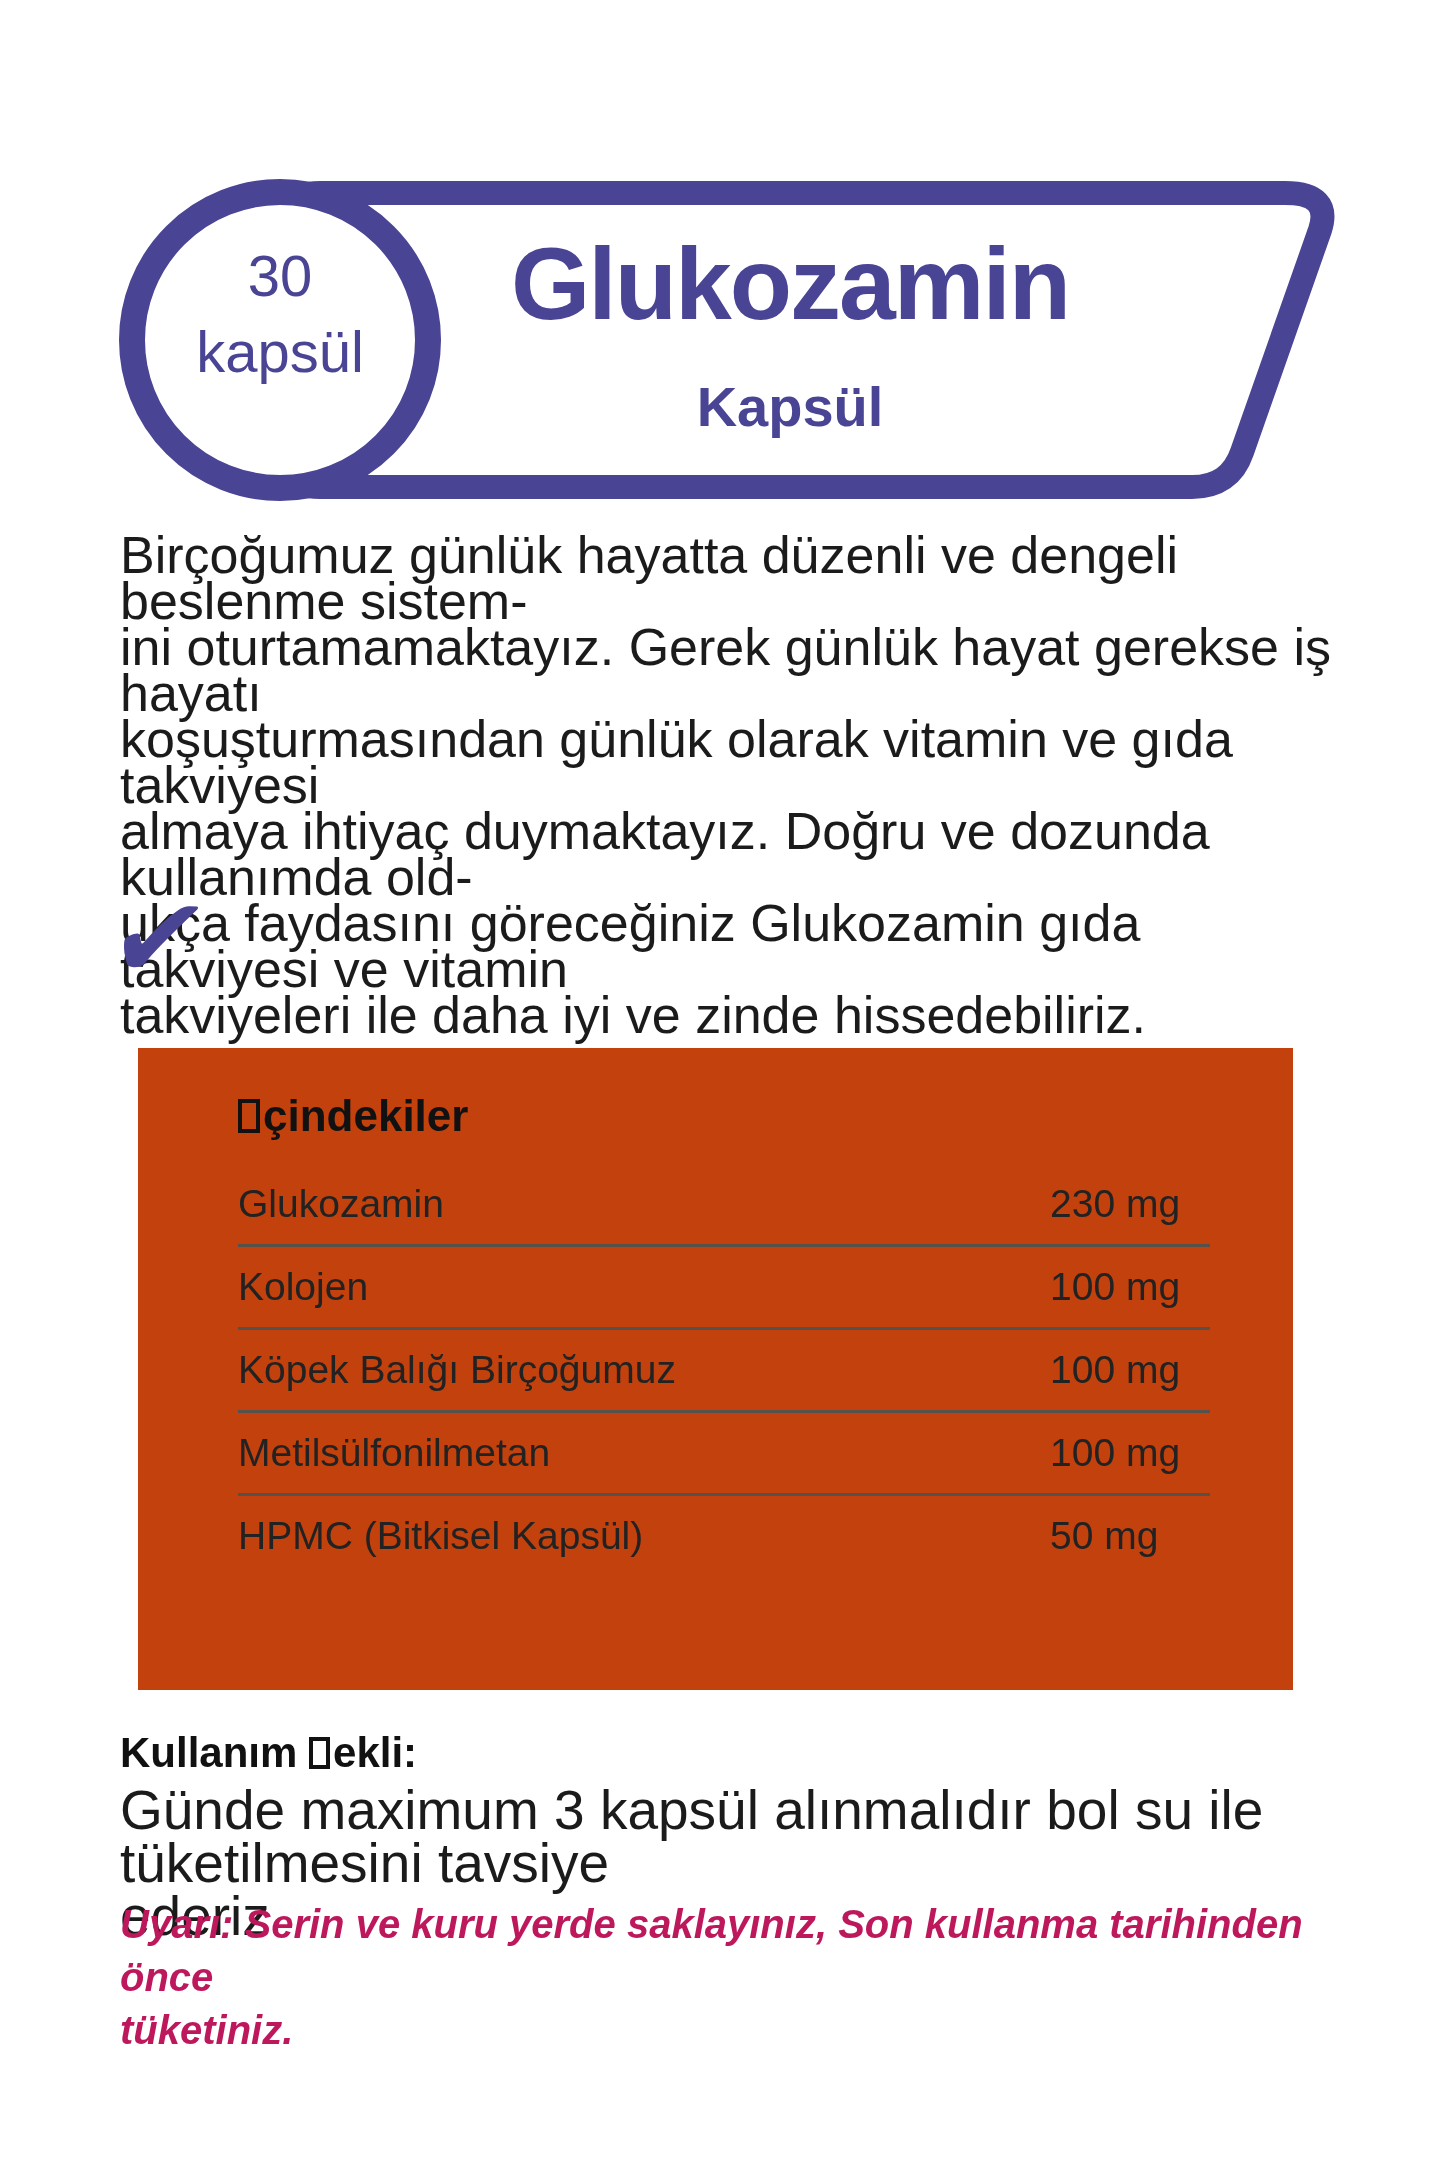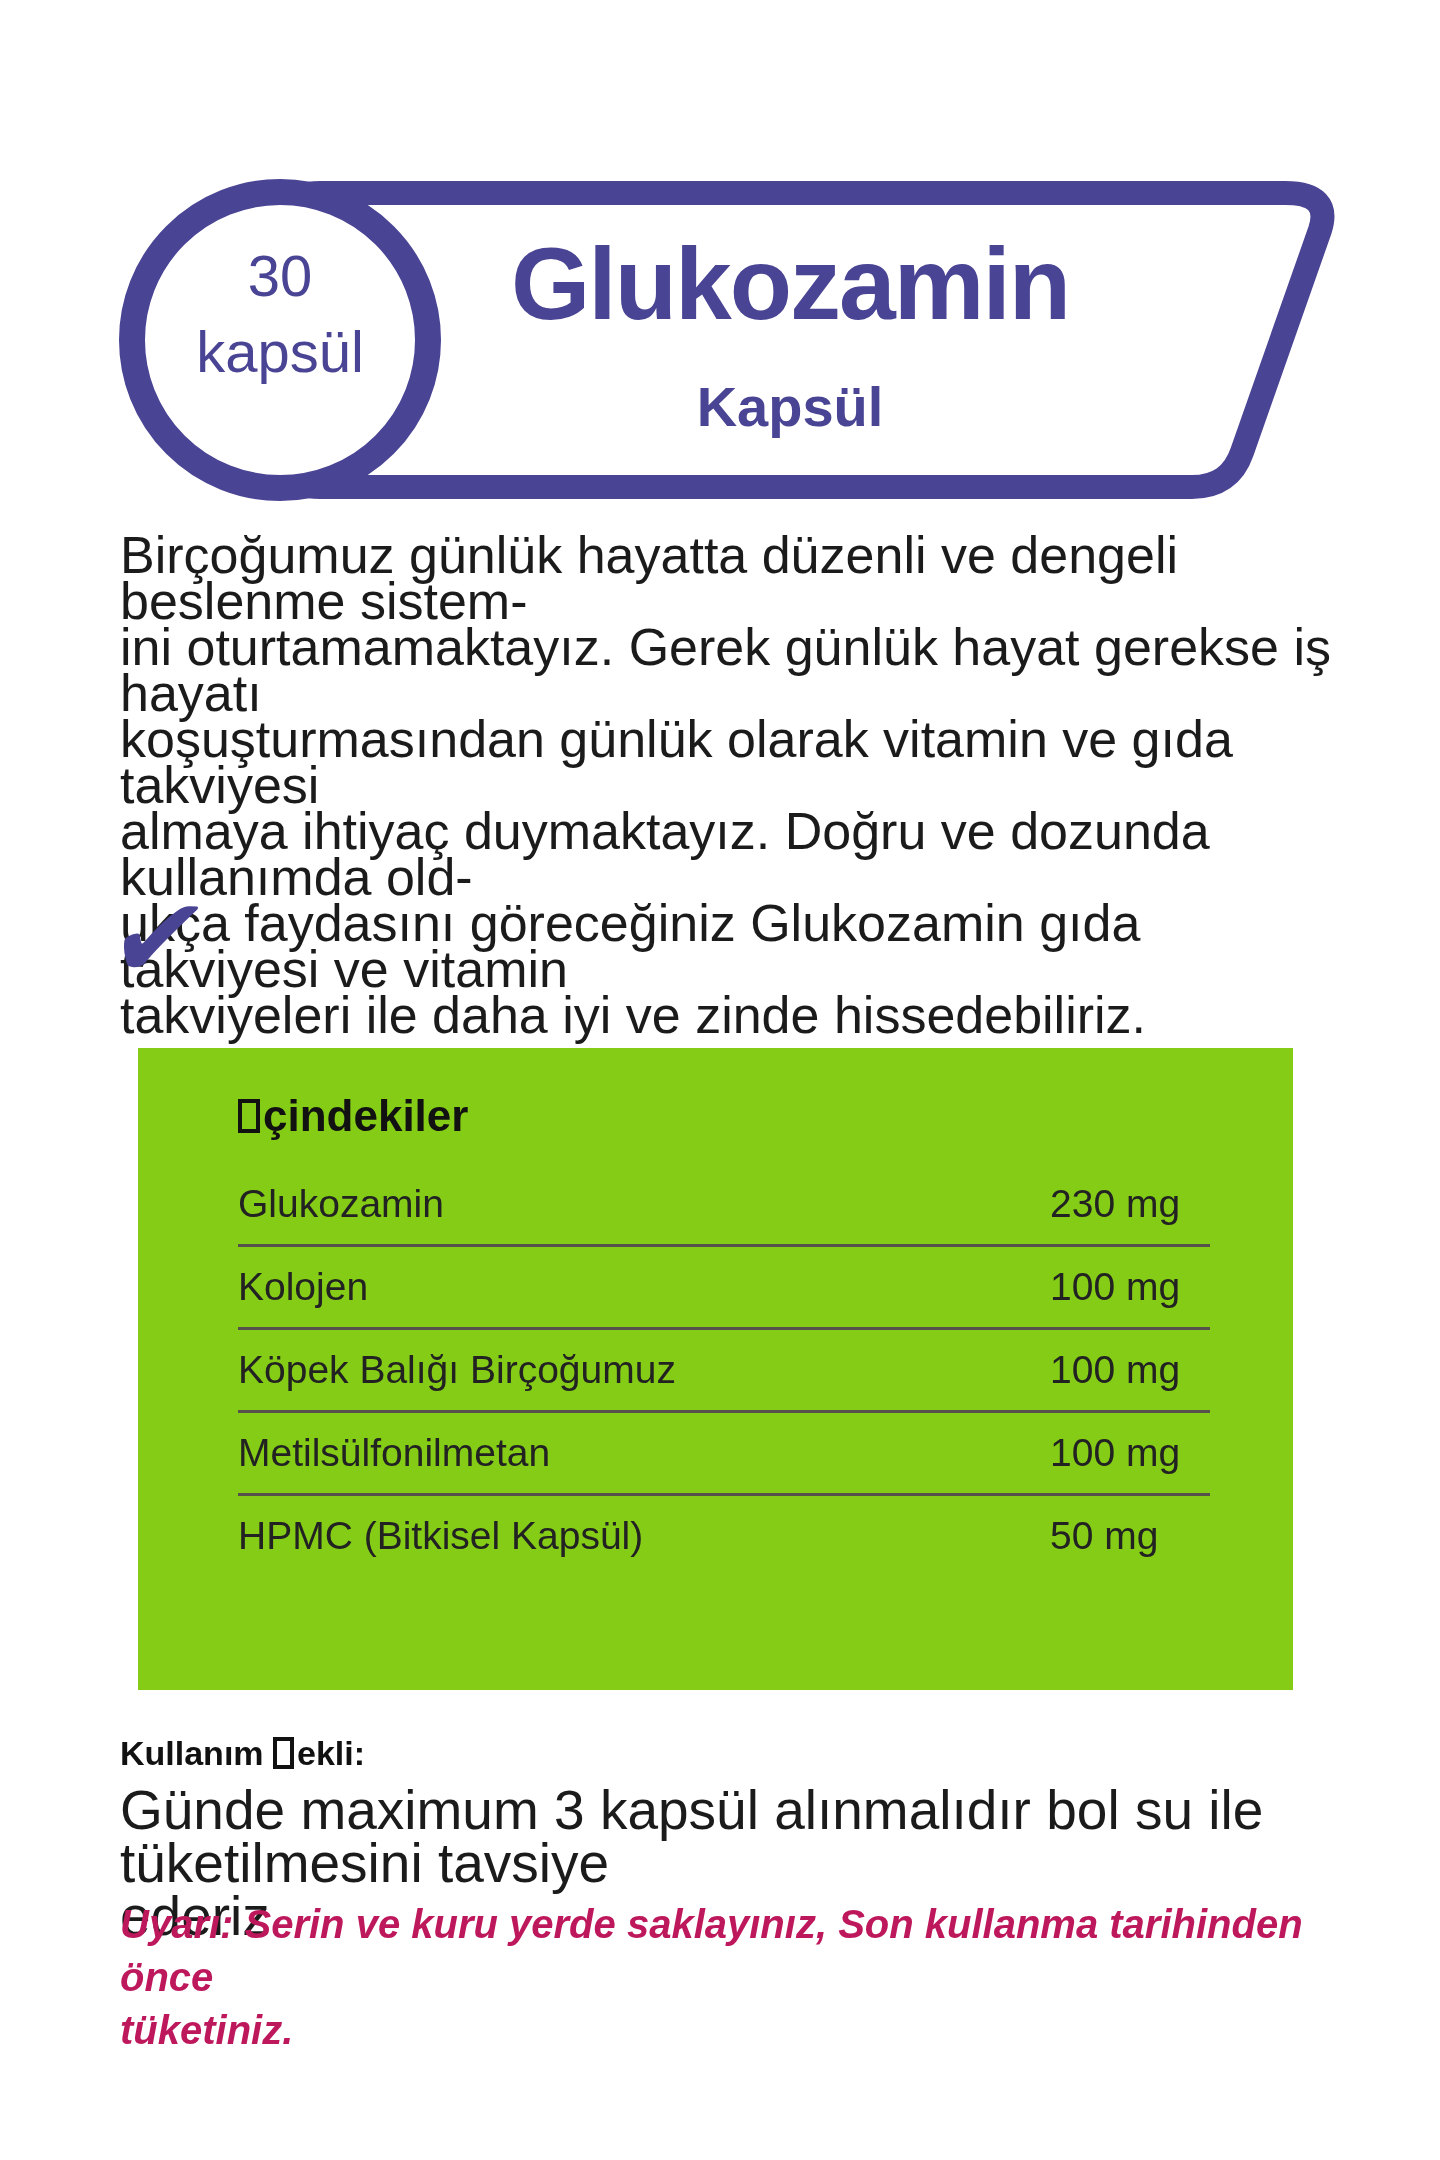--- a/index.html
+++ b/index.html
@@ -60,21 +60,21 @@
     font-size: 60px;
     font-weight: 700; font-style: italic;
     letter-spacing: 1px;
     color: #111111;
     white-space: nowrap;
   }
 
   
   .ingredients-panel {
     left: 138px; top: 1048px; width: 1155px; height: 642px;
-    background: #84cc16;
+    background: #c2410c;
     box-sizing: border-box;
     padding: 42px 83px 0 100px;
   }
   .ingredients-heading {
     font-size: 44px; line-height: 52px;
     font-weight: 700;
     color: #111111;
     margin-bottom: 22px;
     display: flex; align-items: center;
   }
@@ -95,21 +95,21 @@
   .ingredient-row.ruled { border-bottom: 3px solid #56524b; }
   .ingredient-amount {
     position: absolute; left: 812px; top: 50%;
     transform: translateY(-50%);
     width: 170px; text-align: left;
   }
 
   
   .usage-section { left: 120px; top: 1728px; width: 1230px; }
   .usage-label {
-    font-size: 34px; line-height: 50px;
+    font-size: 42px; line-height: 50px;
     font-weight: 700;
     color: #111111;
     display: flex; align-items: center;
     margin-bottom: 6px;
   }
   .usage-text {
     font-size: 55px; line-height: 53px;
     white-space: pre-line;
     color: #1b1b1b;
   }

